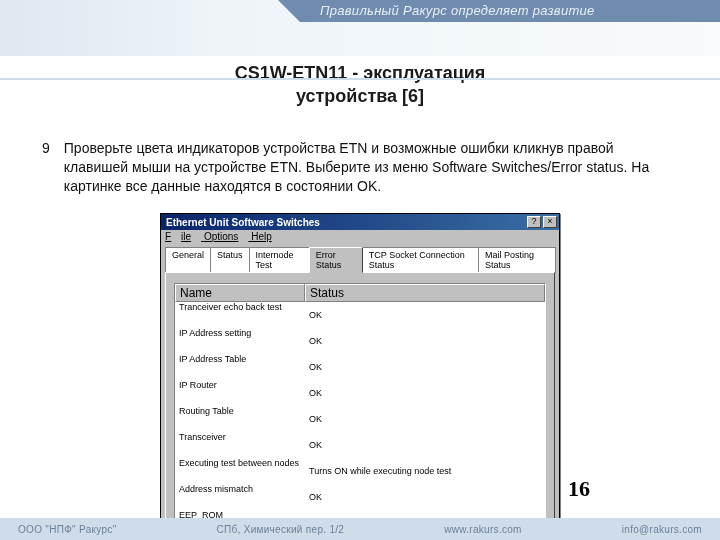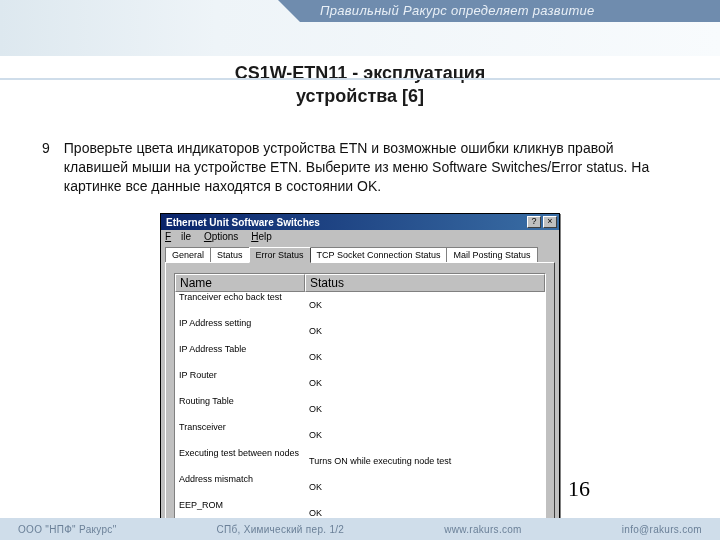--- a/index.html
+++ b/index.html
@@ -21,21 +21,21 @@
   .body-text { margin: 30px 42px 0 42px; display: flex; gap: 14px; font-size: 14px; color: #111; line-height: 1.35; }
   .step-num { flex: 0 0 auto; }
   .step-desc { flex: 1 1 auto; }
 
   
   .dlg-wrap { margin: 18px auto 0 auto; width: 400px; }
   .win { border: 1px solid #000; background: #c0c0c0; font-family: "MS Sans Serif", Tahoma, sans-serif; font-size: 10px; box-shadow: 1px 1px 0 #808080; }
   .titlebar { height: 16px; background: linear-gradient(90deg, #0a246a, #3a6ea5); color: #fff; display: flex; align-items: center; padding: 0 2px; }
   .titlebar .t-text { flex: 1; font-weight: bold; font-size: 10px; padding-left: 3px; }
   .titlebar .t-btn { width: 14px; height: 12px; background: #c0c0c0; border: 1px solid #fff; border-right-color:#404040; border-bottom-color:#404040; margin-left: 2px; font-size: 9px; line-height: 9px; text-align: center; color:#000;}
-  .menubar { background: #c0c0c0; padding: 1px 4px; font-size: 10px; }
+  .menubar { background: #c0c0c0; padding: 1px 4px; font-size: 10px; text-decoration: underline; }
   .menubar span { margin-right: 10px; }
   .menubar u { text-decoration: underline; }
 
   .tabs { display:flex; margin: 4px 4px 0 4px; font-size: 9px; }
   .tab { padding: 2px 6px; background:#ffffff; border:1px solid #808080; border-bottom:none; margin-right:-1px; position:relative; }
   .tab.active { background:#c0c0c0; border:1px solid #fff; border-right-color:#404040; border-bottom:1px solid #c0c0c0; z-index:2; }
   .tab-page { margin: 0 4px 4px 4px; border:1px solid #fff; border-right-color:#404040; border-bottom-color:#404040; background:#c0c0c0; padding:10px 8px 8px 8px; position:relative; top:-1px;}
 
   .listview { background:#fff; border:1px solid #808080; border-right-color:#fff; border-bottom-color:#fff; }
   .lv-head { display:flex; }
@@ -49,21 +49,21 @@
   .scroll { height:14px; background:#c0c0c0; border-top:1px solid #808080; display:flex; }
   .scroll .sbtn { width:14px; background:#c0c0c0; border:1px solid #fff; border-right-color:#404040; border-bottom-color:#404040; font-size:8px; text-align:center; line-height:10px;}
   .scroll .track { flex:1; background: repeating-conic-gradient(#c0c0c0 0% 25%, #e0e0e0 0% 50%) 50% / 2px 2px;}
 
   .statusbar { display:flex; border-top:1px solid #701a75; background:#c0c0c0; font-size:9px;}
   .statusbar .cell { border:1px solid #808080; border-left-color:#fff; border-top-color:#fff; padding:1px 6px;}
   .statusbar .spacer { flex:1; }
   .statusbar .c1 { width: 90px; }
   .statusbar .c2 { width: 50px; }
 
-  .page-num { position:absolute; bottom:38px; right:130px; font-family: "Times New Roman", serif; font-size: 22px; }
+  .page-num { position:absolute; bottom:38px; right:130px; font-family: "Times New Roman", serif; font-size: 22px; font-weight: bold; }
 
   
   .footer { position:absolute; bottom:0; left:0; right:0; height:22px; background:#cfddea; font-size:10px; color:#6b8098; display:flex; align-items:center; justify-content:space-between; padding:0 18px; letter-spacing:.3px;}
   .footer .fsep { flex:1; }
 </style>
 </head>
 <body>
 <div class="page">
 
   <div class="banner">
@@ -89,20 +89,21 @@
         <span class="t-btn">×</span>
       </div>
       <div class="menubar">
         <span><u>F</u><span></span>ile</span>
         <span><u>O</u>ptions</span>
         <span><u>H</u>elp</span>
       </div>
       <div class="tabs" id="tabs">
           <div class="tab">General</div>
           <div class="tab">Status</div>
+          <div class="tab">Internode Test</div>
           <div class="tab active">Error Status</div>
           <div class="tab">TCP Socket Connection Status</div>
           <div class="tab">Mail Posting Status</div>
         </div>
       <div class="tab-page">
         <div class="listview">
           <div class="lv-head">
             <div class="col col-name">Name</div>
             <div class="col col-status">Status</div>
           </div>

